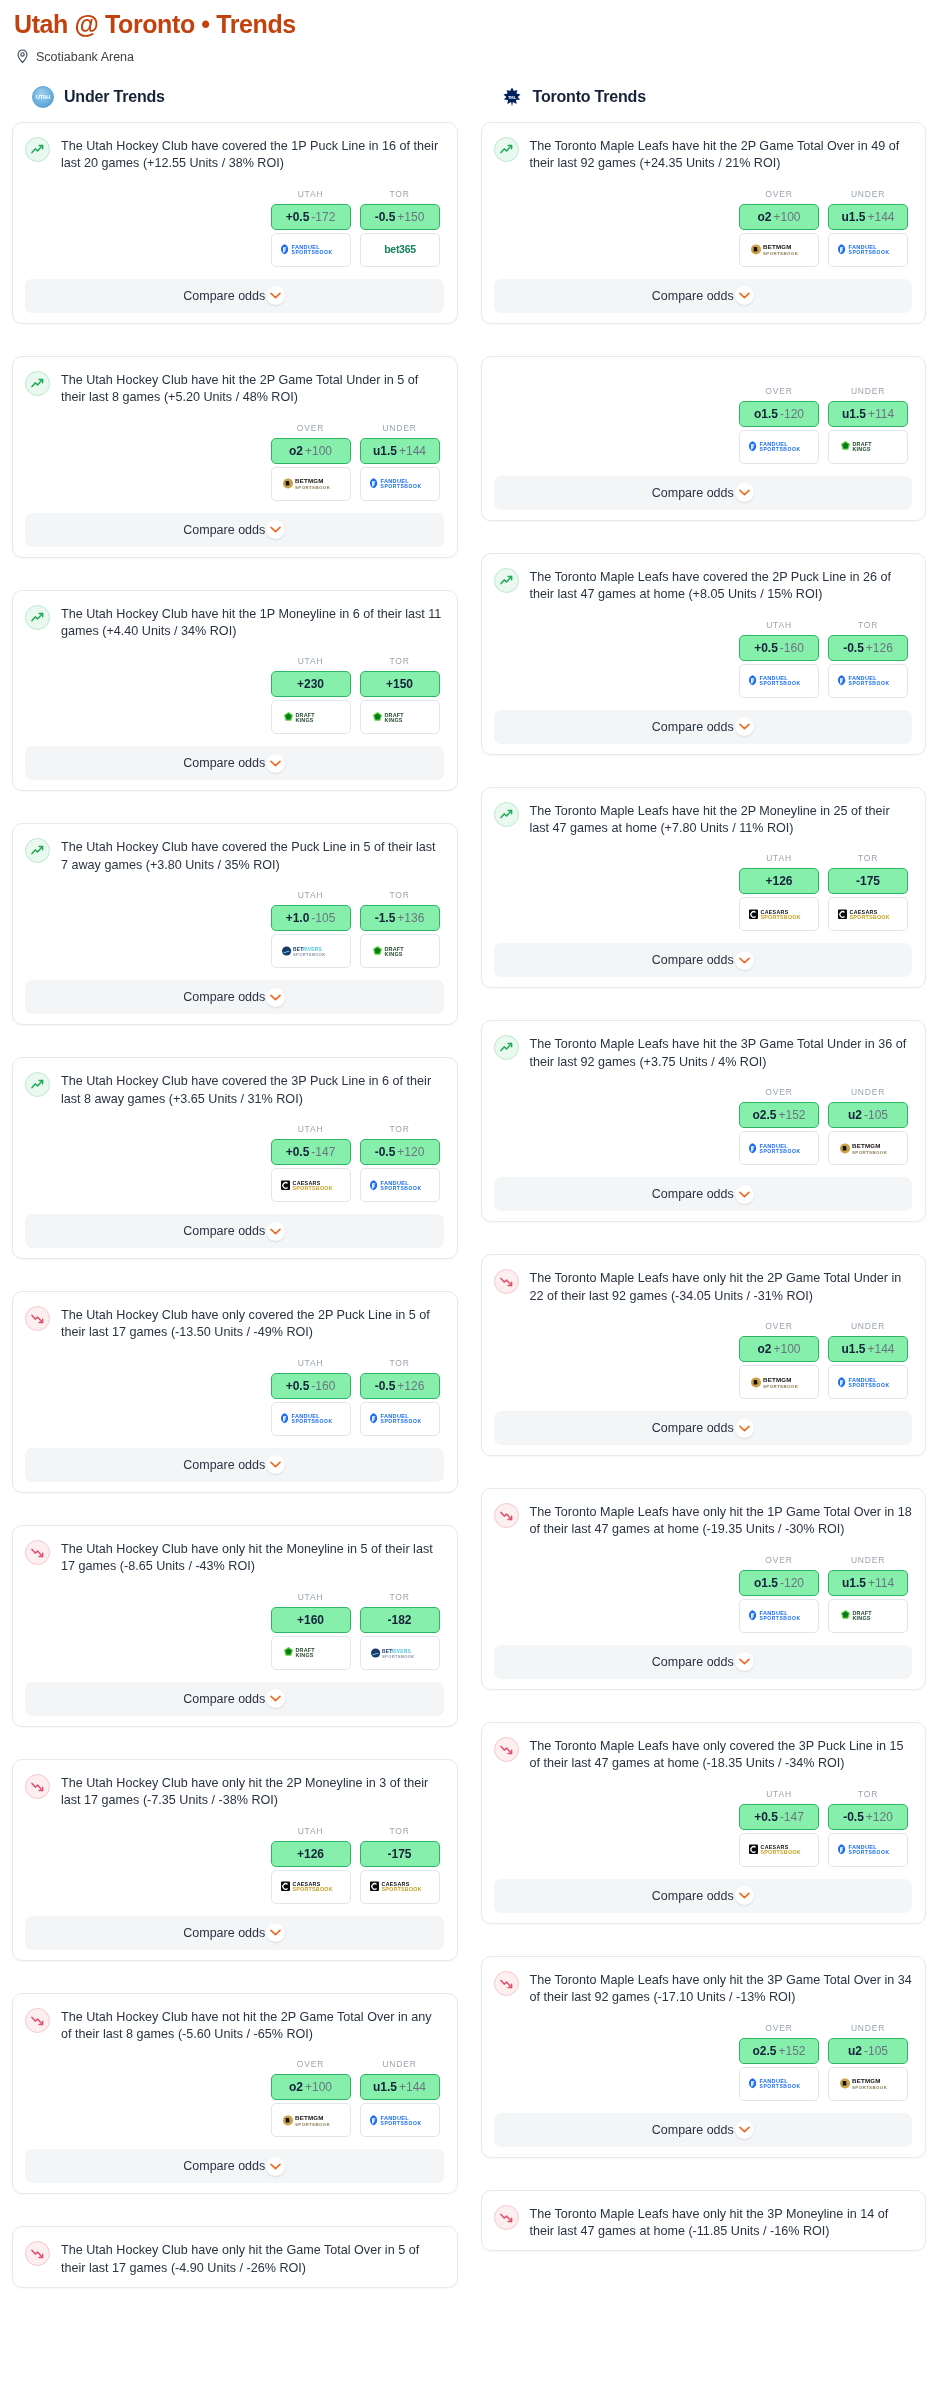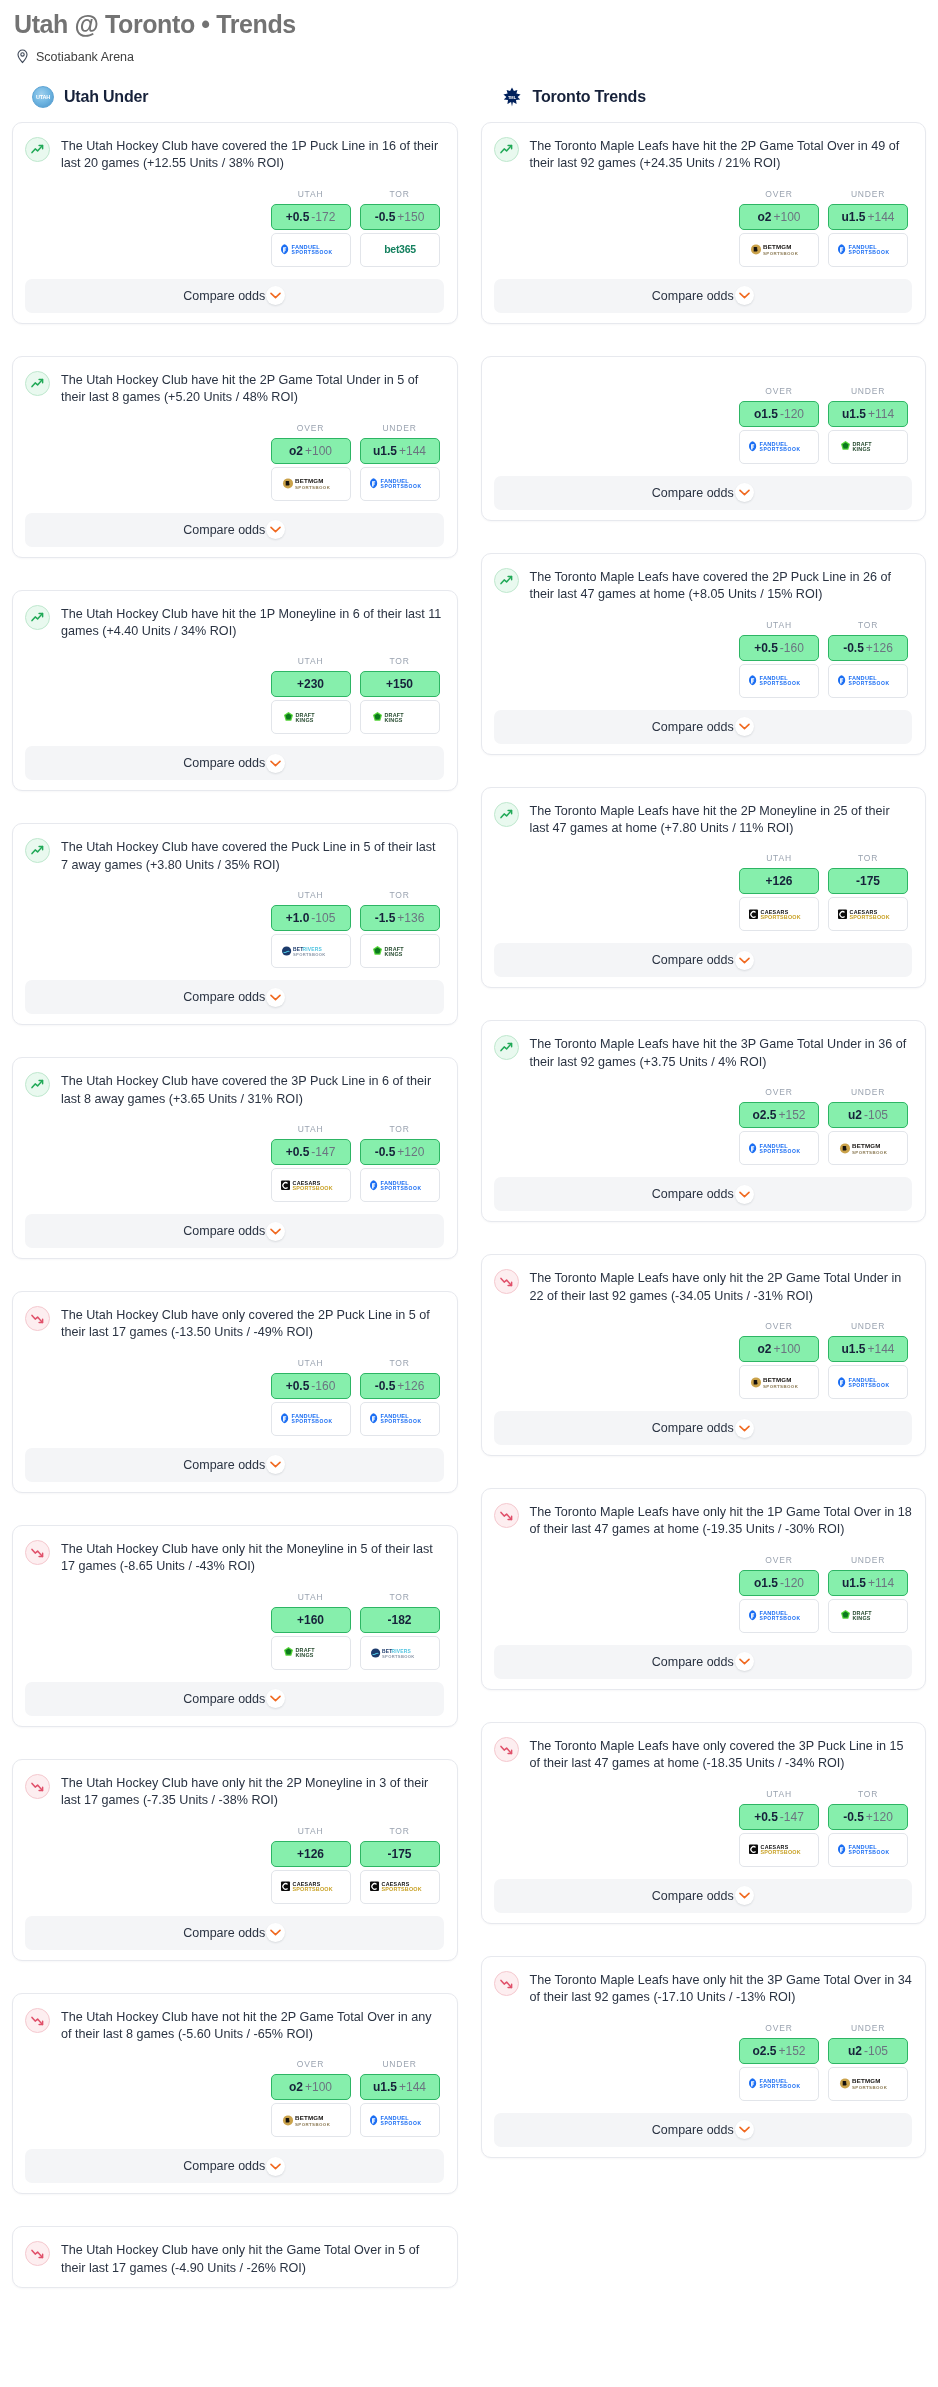--- a/index.html
+++ b/index.html
@@ -10,21 +10,21 @@
     color: #1a2233;
     -webkit-font-smoothing: antialiased;
   }
   .page { padding: 10px 12px 0 12px; }
 
   
   .page-title {
     font-size: 25px;
     font-weight: bold;
     letter-spacing: -0.4px;
-    color: #737373;
+    color: #c2410c;
     margin: 0 0 10px 2px;
   }
   .venue-row {
     display: flex;
     align-items: center;
     gap: 7px;
     margin: 0 0 22px 4px;
   }
   .pin-icon { width: 13px; height: 15px; flex: none; display:block; }
   .venue-text { font-size: 12.5px; color: #404040; }
@@ -151,21 +151,21 @@
         <circle cx="6.5" cy="5.4" r="1.7" fill="none" stroke="#3d4757" stroke-width="1.1"></circle>
       </svg>
     </span>
     <span class="venue-text">Scotiabank Arena</span>
   </div>
 
   <div class="columns" id="columns">
   <div class="column">
     <div class="col-head">
       <span class="team-logo logo-utah">UTAH</span>
-      <span class="col-title">Utah Under</span>
+      <span class="col-title">Under Trends</span>
     </div>
 
     <div class="card">
       <div class="card-top">
         <span class="trend-badge trend-up">
               <svg width="13" height="11" viewBox="0 0 13 11">
       <polyline points="1,8.6 4.2,4.9 6.6,6.9 11.4,1.6" fill="none" stroke="#21a957" stroke-width="1.5" stroke-linecap="round" stroke-linejoin="round"></polyline>
       <polyline points="8.1,1.6 11.6,1.6 11.6,4.8" fill="none" stroke="#21a957" stroke-width="1.5" stroke-linecap="round" stroke-linejoin="round"></polyline>
     </svg>
             </span>
@@ -996,15 +996,27 @@
 
     <div class="compare">
       <span class="compare-label">Compare odds</span>
       <span class="chev-circle">
         <svg width="11" height="7" viewBox="0 0 11 7">
                 <polyline points="1,1.3 5.5,5.6 10,1.3" fill="none" stroke="#f06a21" stroke-width="1.6" stroke-linecap="round" stroke-linejoin="round"></polyline>
               </svg>
       </span>
     </div>
     </div>
+    <div class="card">
+      <div class="card-top">
+        <span class="trend-badge trend-down">
+              <svg width="13" height="11" viewBox="0 0 13 11">
+    <polyline points="1,2.4 4.2,6.1 6.6,4.1 11.4,9.4" fill="none" stroke="#e0506a" stroke-width="1.5" stroke-linecap="round" stroke-linejoin="round"></polyline>
+    <polyline points="8.1,9.4 11.6,9.4 11.6,6.2" fill="none" stroke="#e0506a" stroke-width="1.5" stroke-linecap="round" stroke-linejoin="round"></polyline>
+  </svg>
+            </span>
+        <div class="trend-text">The Toronto Maple Leafs have only hit the 3P Moneyline in 14 of their last 47 games at home (-11.85 Units / -16% ROI)</div>
+      </div>
+
+    </div>
   </div>
     </div>
 </div>
 
 </body></html>

